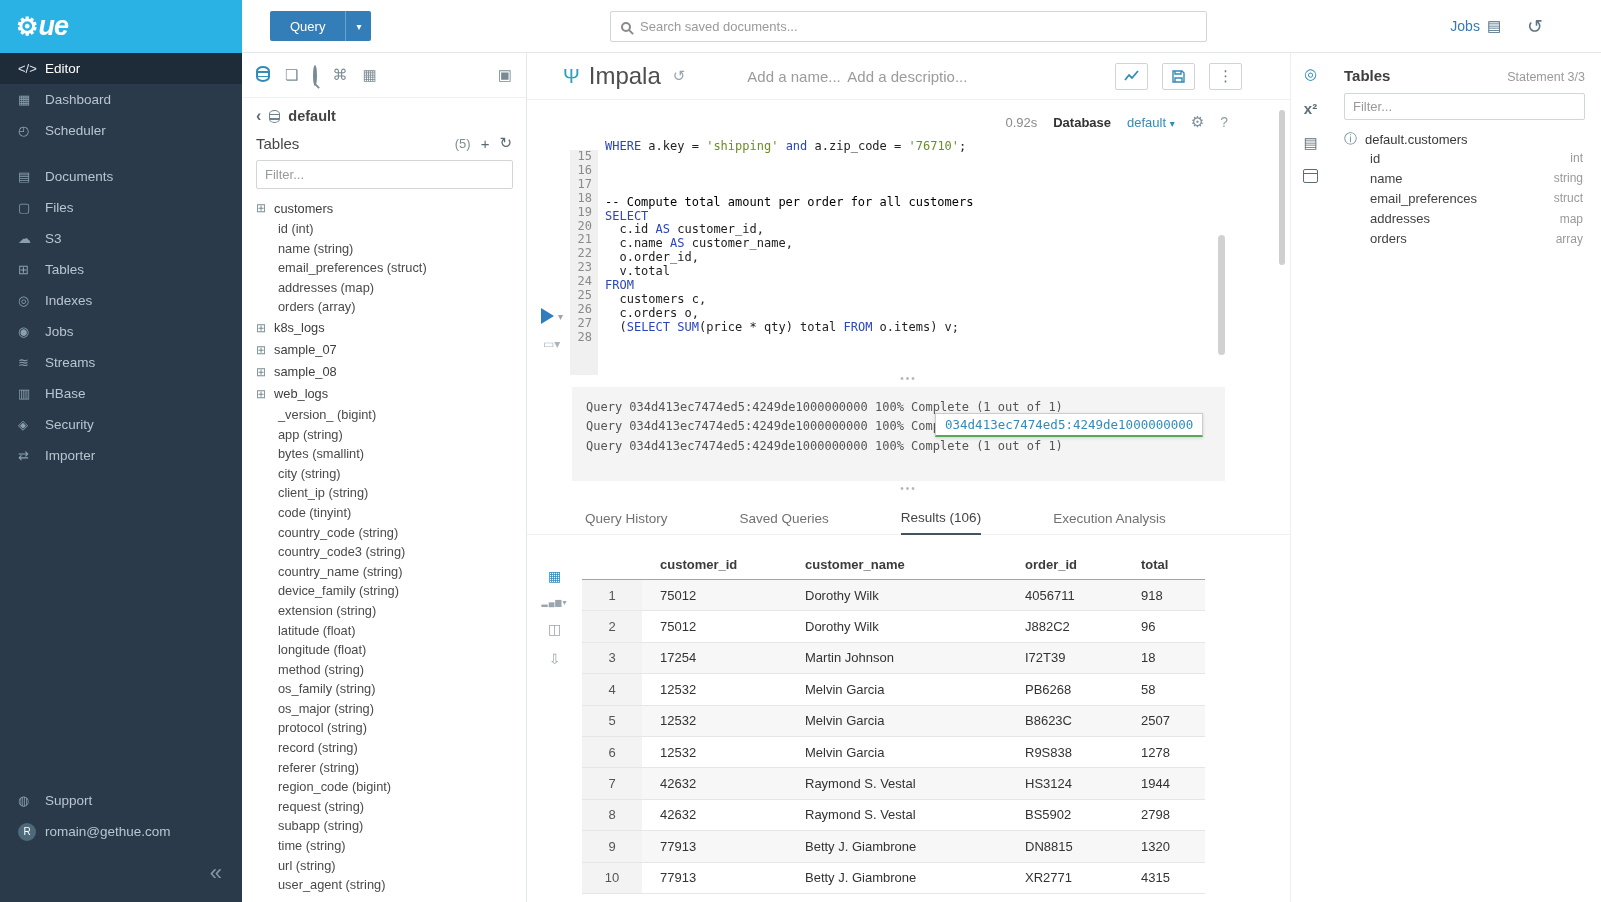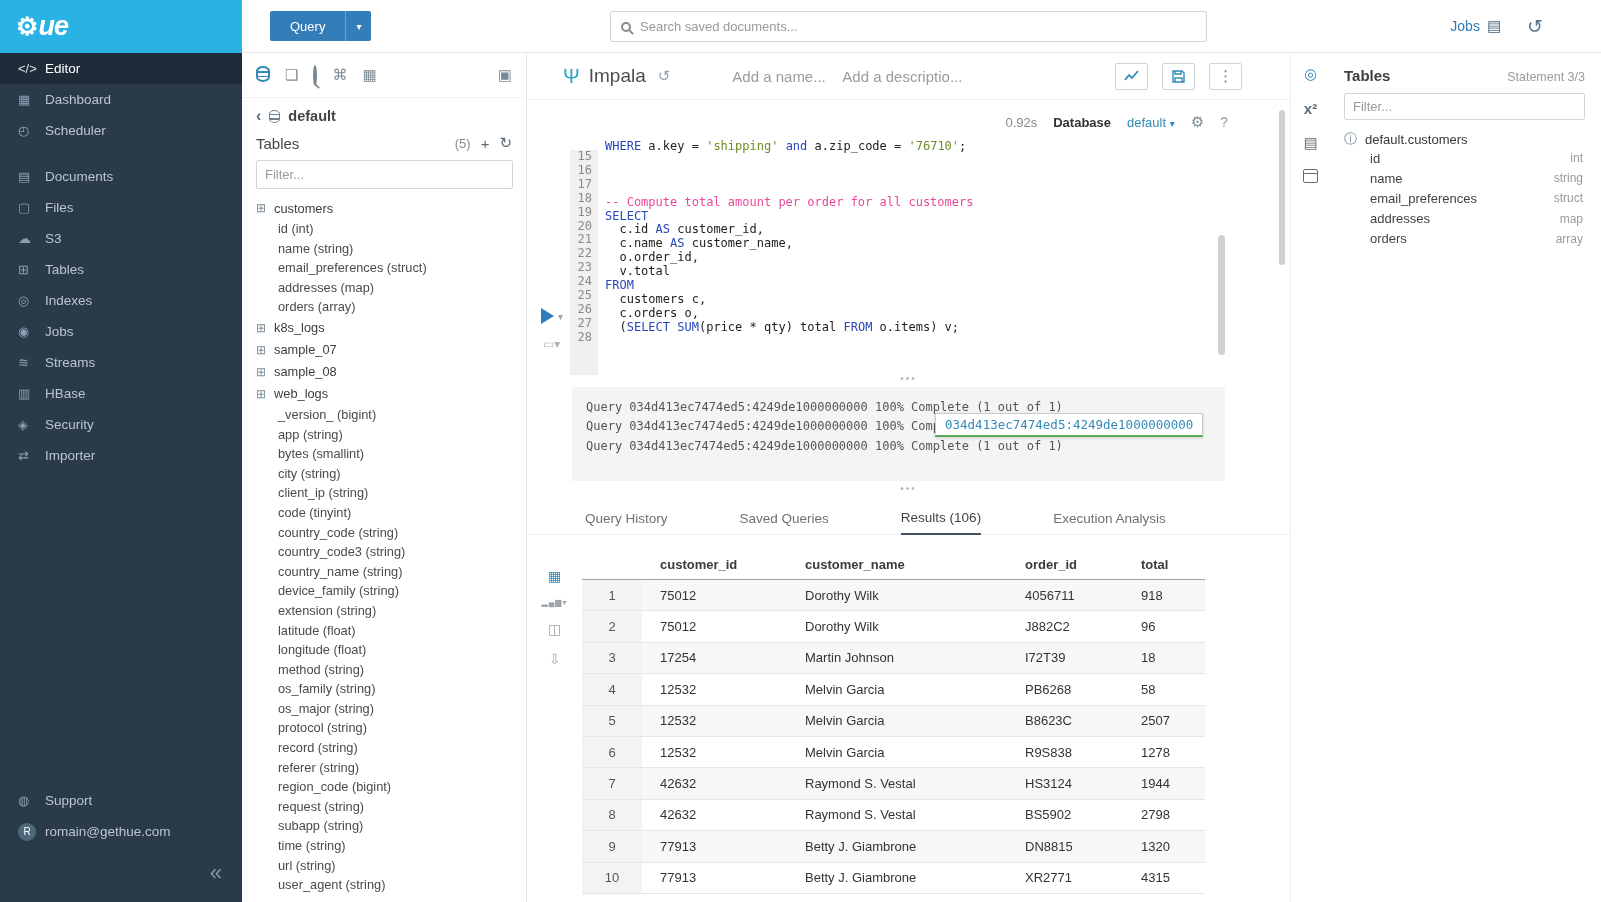--- a/index.html
+++ b/index.html
@@ -67,25 +67,25 @@
   .db-tree { padding-top:4px; font-size:12.8px; overflow:hidden; }
   .tree-table { display:flex; align-items:center; gap:8px; height:22px; padding:0 14px; color:#3d3d3d; cursor:pointer; }
   .tree-table .t-icon { color:#7b8d98; font-size:12px; }
   .tree-col { height:19.6px; line-height:19.6px; padding-left:36px; color:#4a4a4a; white-space:nowrap; cursor:pointer; }
 
   
   .main { position:absolute; left:527px; top:53px; right:311px; bottom:0; background:#fff; overflow:hidden; }
   .editor-header { height:47px; display:flex; align-items:center; padding:0 0 0 36px;
     border-bottom:1px solid #f0f0f0; }
   .impala-icon { color:#2aa2c0; font-size:20px; margin-right:9px; }
-  .engine-name { font-size:19px; color:#4e4e4e; }
+  .engine-name { font-size:24px; color:#4e4e4e; }
   .hdr-history { color:#97a5ad; font-size:15px; margin-left:12px; cursor:pointer; }
   .name-input { border:none; outline:none; margin-left:62px; width:100px; font-size:15px; color:#444;
     font-family:"Liberation Sans",sans-serif; }
-  .desc-input { border:none; outline:none; margin-left:10px; width:130px; font-size:15px; color:#444;
+  .desc-input { border:none; outline:none; width:130px; font-size:15px; color:#444;
     font-family:"Liberation Sans",sans-serif; }
   .name-input::placeholder, .desc-input::placeholder { color:#9b9b9b; }
   .hdr-buttons { margin-left:auto; display:flex; align-items:center; gap:14px; padding-right:48px; }
   .hdr-btn { width:33px; height:27px; border:1px solid #cfd4d8; border-radius:2px; background:#fff;
     display:flex; align-items:center; justify-content:center; color:#338bb8; cursor:pointer; }
   .hdr-btn.kebab { color:#6b7a85; font-size:15px; }
   .editor-meta { position:absolute; top:60px; right:62px; display:flex; align-items:center; gap:16px;
     font-size:13px; }
   .meta-duration { color:#8a8a8a; }
   .meta-dblabel { color:#333; font-weight:bold; }
@@ -94,21 +94,21 @@
   .meta-gear { color:#7c8d98; font-size:15px; cursor:pointer; }
   .meta-help { color:#90a0a8; font-size:14px; cursor:pointer; }
 
   .code-wrap { position:absolute; left:0; right:0; top:84px; height:238px; overflow:hidden; }
   .gutter { position:absolute; left:43px; top:13px; width:28px; bottom:0; background:#f0f0f0;
     font:12px/13.9px "DejaVu Sans Mono",monospace; color:#8a8a8a; text-align:right; padding-right:6px; }
   .codepane { position:absolute; left:78px; top:3px; right:0; bottom:0;
     font:12px/13.9px "DejaVu Sans Mono",monospace; color:#222; white-space:pre; }
   .tok-kw { color:#2a46bd; }
   .tok-str { color:#6b8e23; }
-  .tok-com { color:#ec4899;text-align:right; }
+  .tok-com { color:#000000;text-align:right; }
   .run-btn { position:absolute; left:14px; top:255px; display:flex; align-items:center; gap:4px; cursor:pointer; }
   .run-tri { width:0; height:0; border-left:13px solid #307cbd; border-top:8px solid transparent;
     border-bottom:8px solid transparent; }
   .run-caret { color:#9aa5ad; font-size:10px; }
   .stmt-icon { position:absolute; left:16px; top:284px; color:#aab4bb; font-size:12px; cursor:pointer; }
   .code-scrollbar { position:absolute; right:65px; top:182px; width:7px; height:120px; background:#c1c1c1;
     border-radius:4px; opacity:.75; }
   .page-scrollbar { position:absolute; right:5px; top:57px; width:6px; height:155px; background:#cfcfcf;
     border-radius:3px; }
   .resize-handle { position:absolute; left:0; right:0; text-align:center; color:#b5b5b5; font-size:10px;

